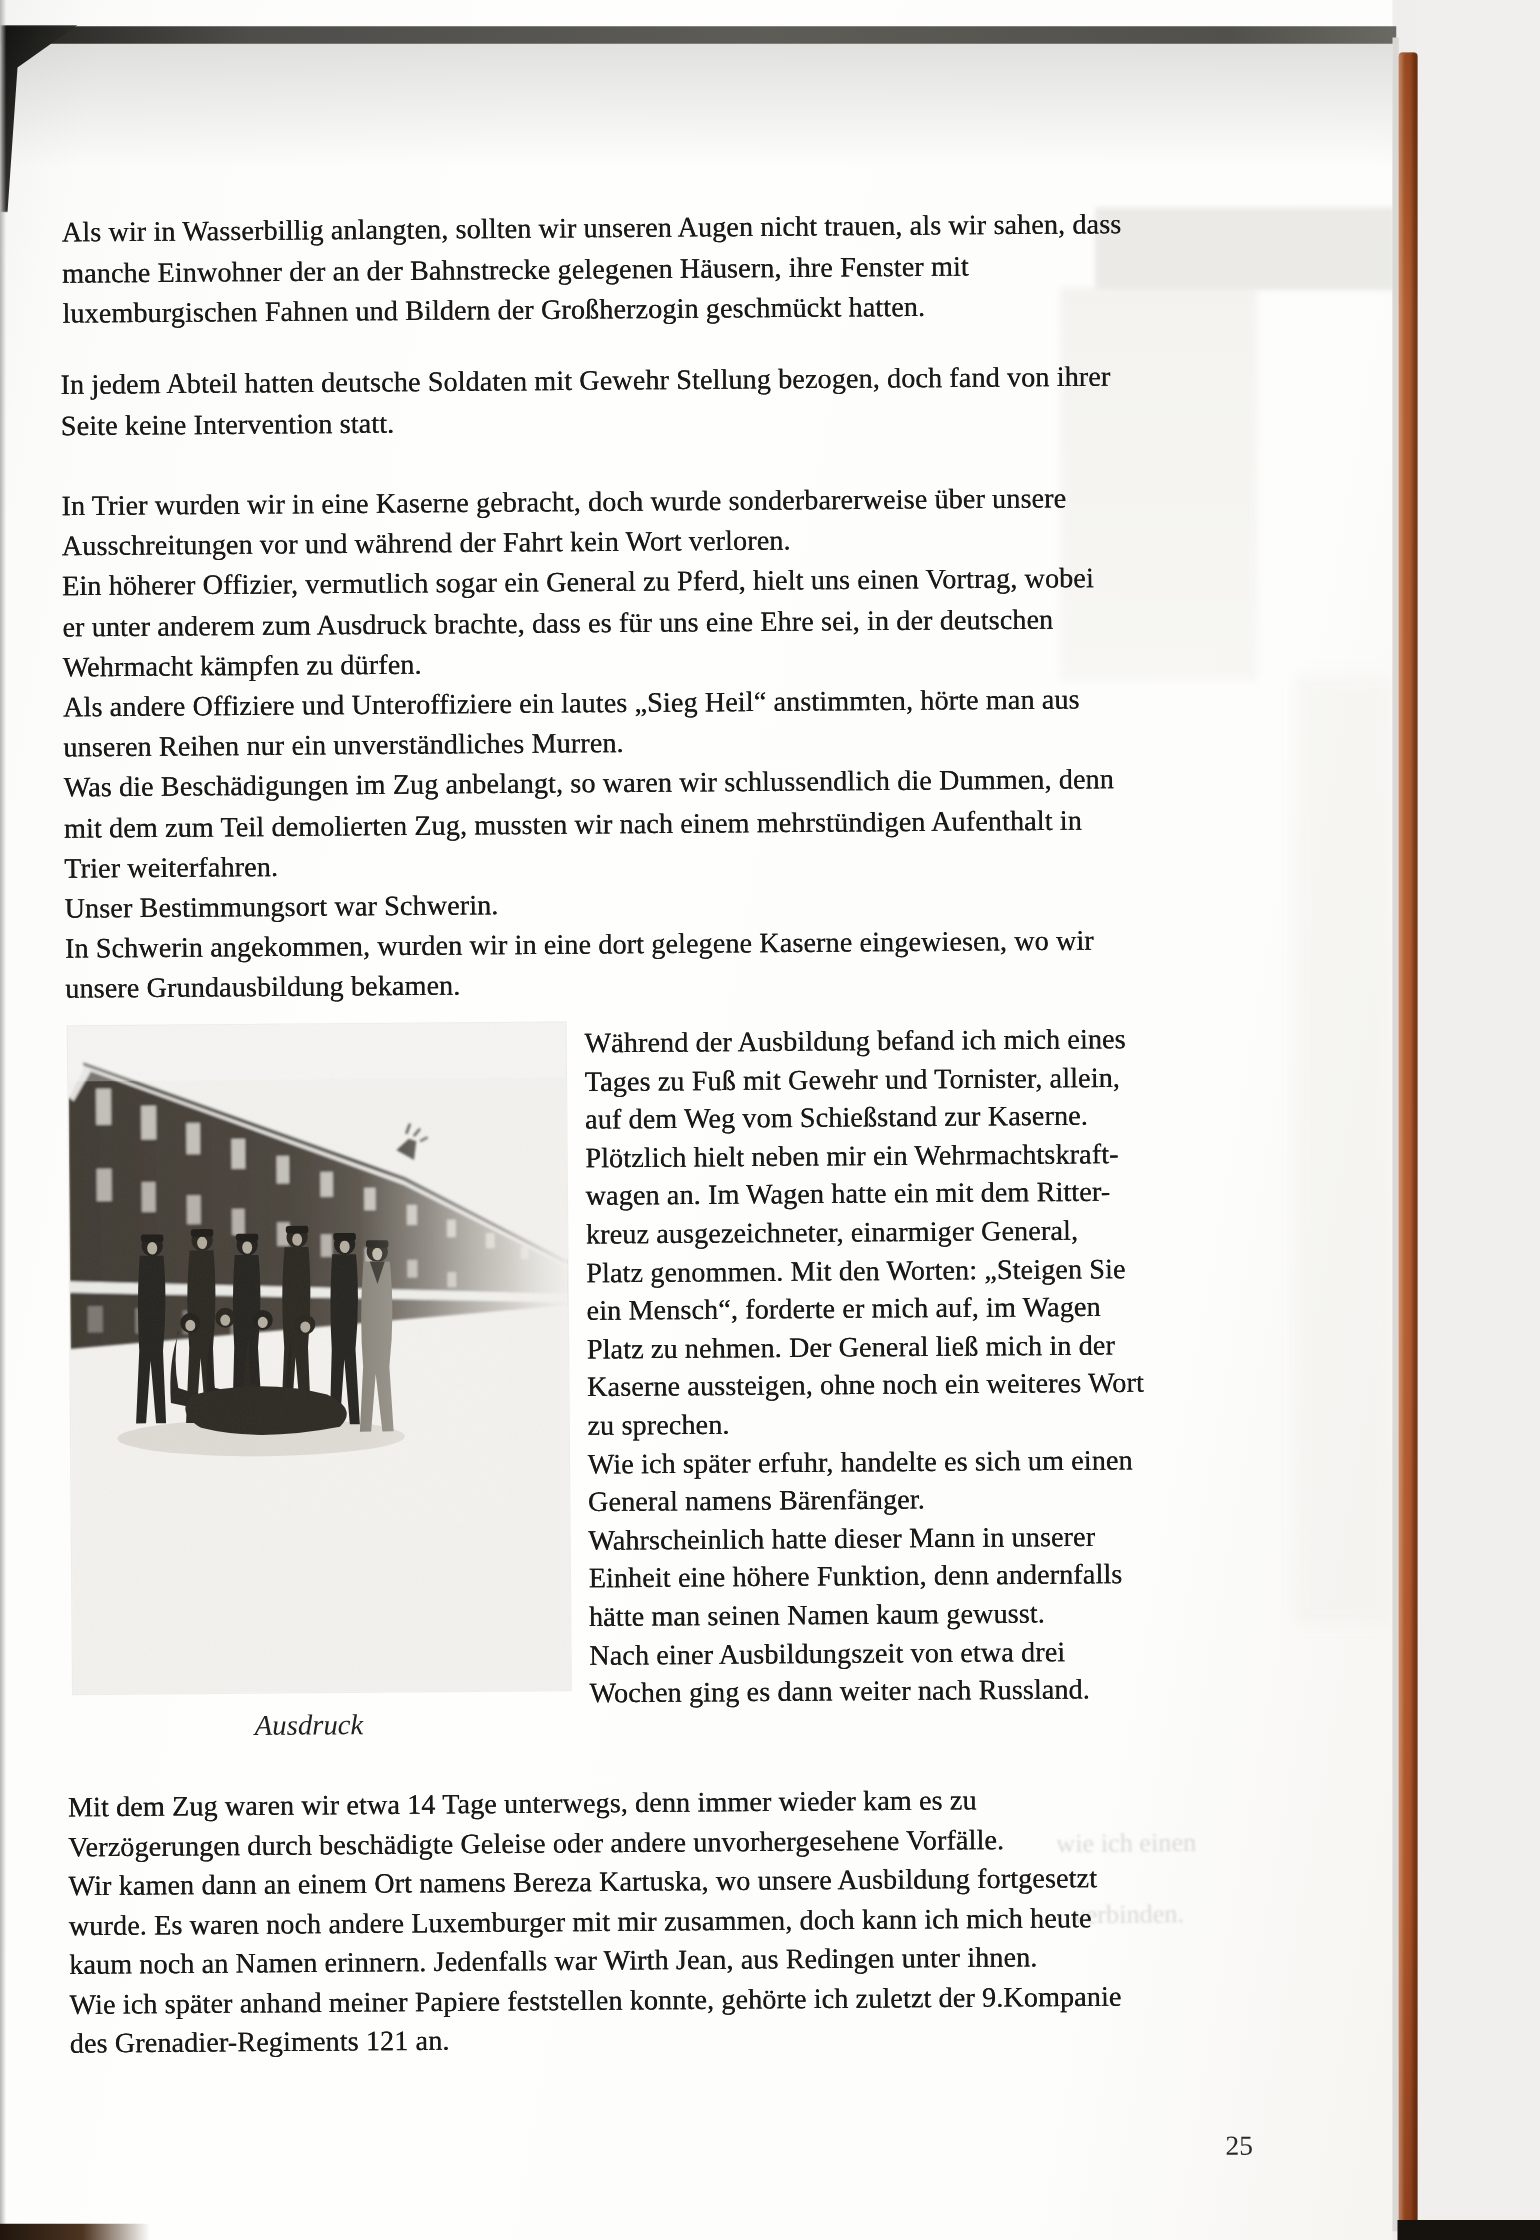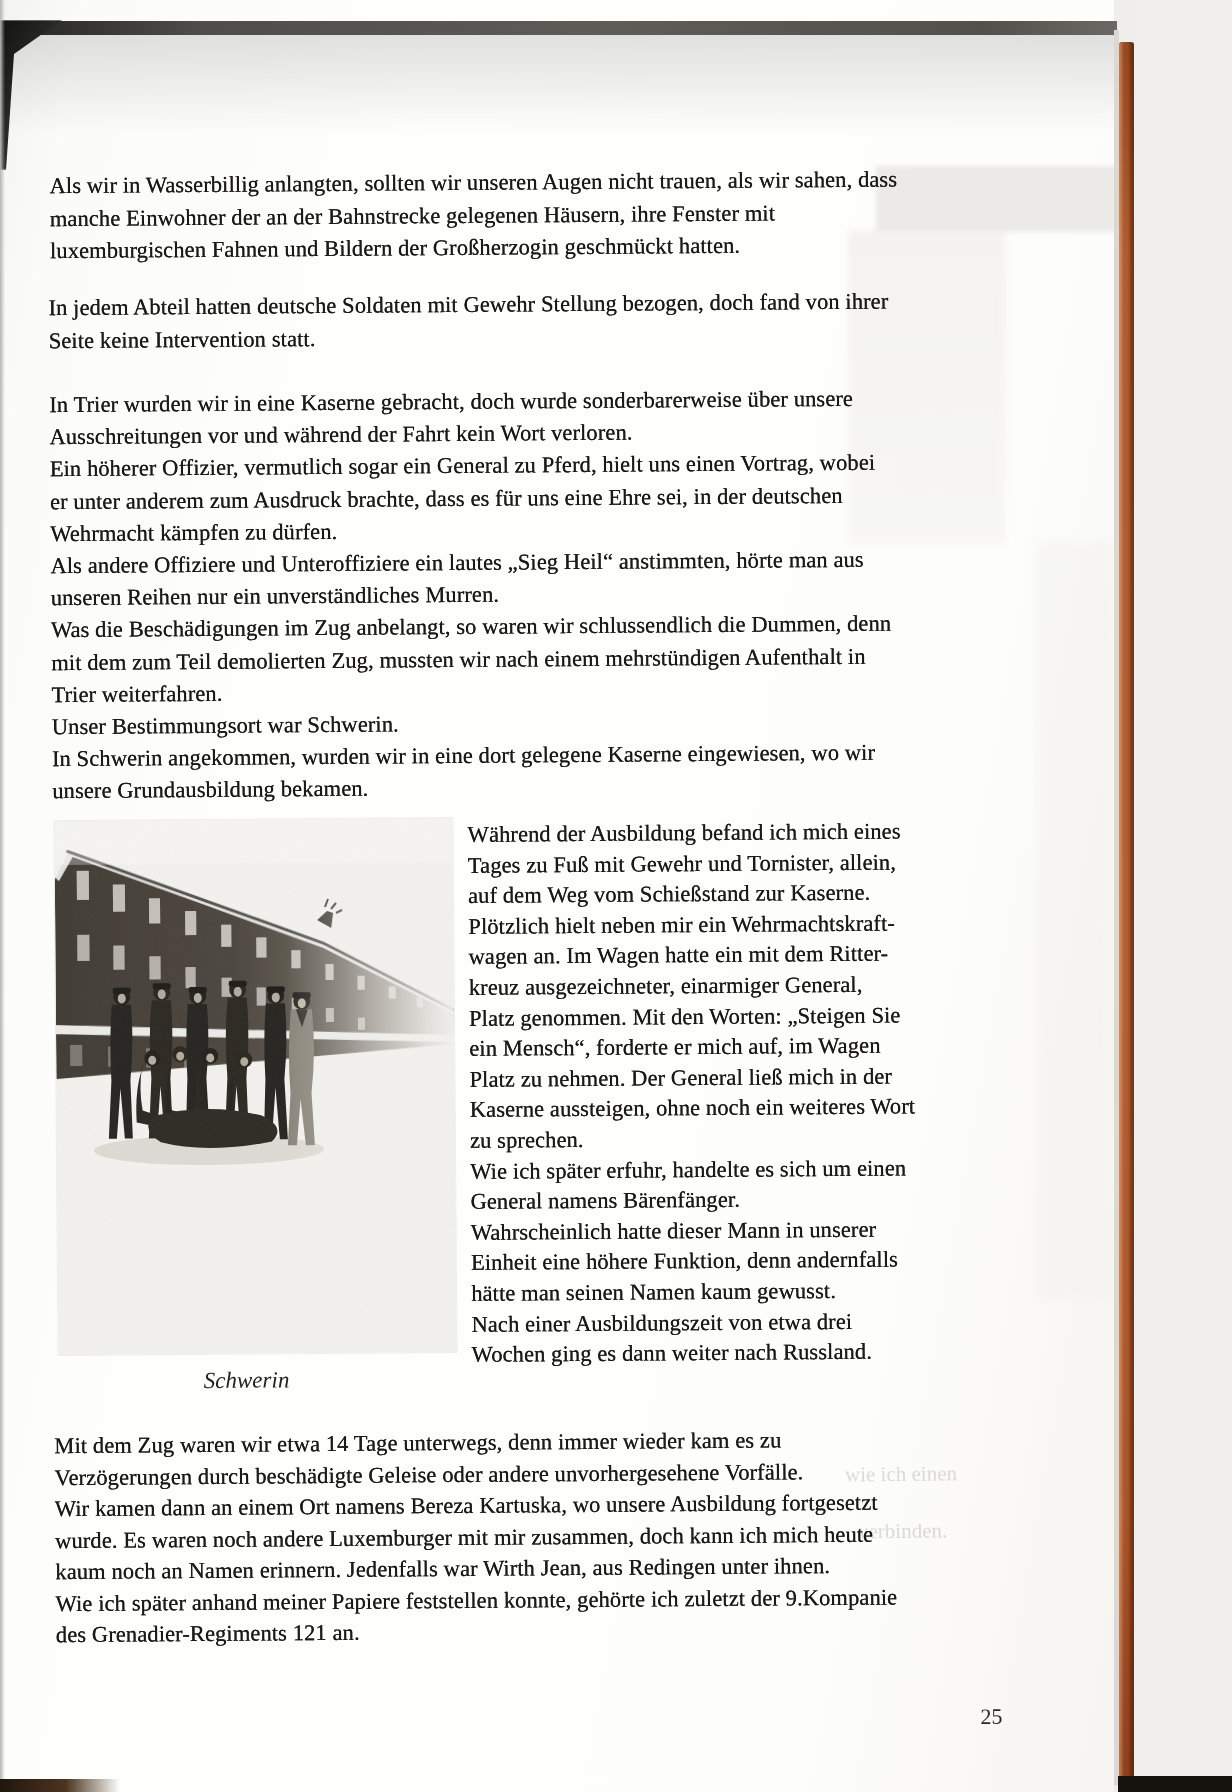--- a/index.html
+++ b/index.html
@@ -271,21 +271,21 @@
         <div class="ln">zu sprechen.</div>
         <div class="ln">Wie ich später erfuhr, handelte es sich um einen</div>
         <div class="ln">General namens Bärenfänger.</div>
         <div class="ln">Wahrscheinlich hatte dieser Mann in unserer</div>
         <div class="ln">Einheit eine höhere Funktion,  denn andernfalls</div>
         <div class="ln">hätte man seinen Namen kaum gewusst.</div>
         <div class="ln">Nach einer Ausbildungszeit von etwa drei</div>
         <div class="ln">Wochen ging es dann weiter nach Russland.</div>
       </div>
 
-      <figcaption class="caption">Schwerin</figcaption>
+      <figcaption class="caption">Ausdruck</figcaption>
 
       <div class="blk" id="bottom">
         <div class="ln">Mit dem Zug waren wir etwa 14 Tage unterwegs, denn immer wieder kam es zu</div>
         <div class="ln">Verzögerungen durch beschädigte Geleise oder andere unvorhergesehene Vorfälle.</div>
         <div class="ln">Wir kamen dann an einem Ort namens Bereza Kartuska, wo unsere Ausbildung fortgesetzt</div>
         <div class="ln">wurde. Es waren noch andere Luxemburger mit mir zusammen, doch kann ich mich heute</div>
         <div class="ln">kaum noch an Namen erinnern. Jedenfalls war Wirth Jean, aus Redingen unter ihnen.</div>
         <div class="ln">Wie ich später anhand meiner Papiere feststellen konnte, gehörte ich zuletzt der 9.Kompanie</div>
         <div class="ln">des Grenadier-Regiments 121 an.</div>
       </div>

